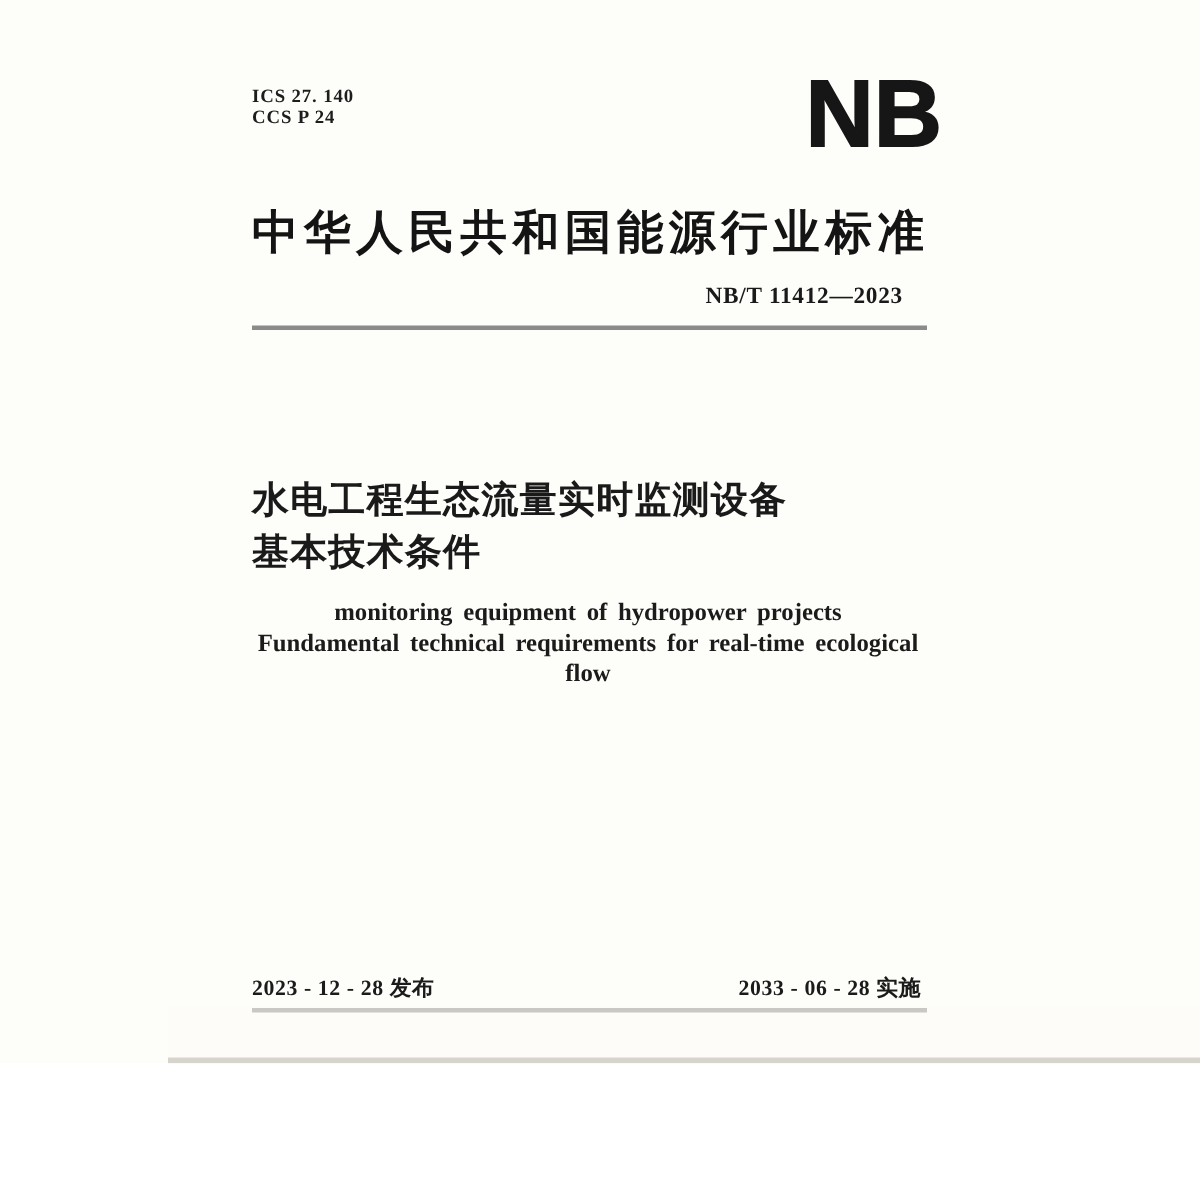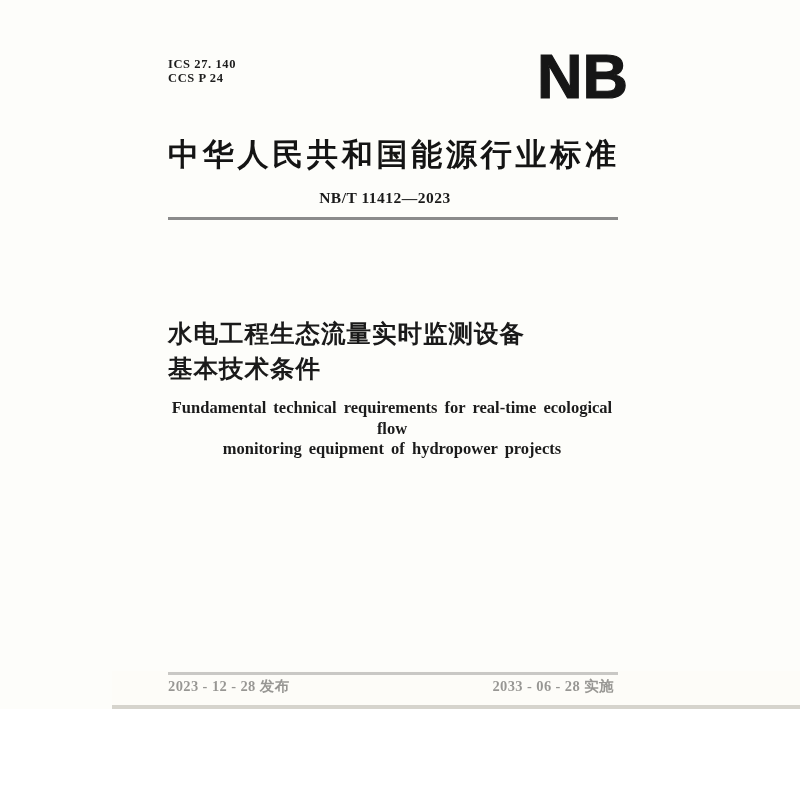--- a/index.html
+++ b/index.html
@@ -55,21 +55,21 @@
     text-align-last: justify;
     text-justify: inter-character;
     margin-top: 12px;
   }
   
   .std-number {
     position: absolute;
     left: 168px;
     top: 189px;
     width: 434px;
-    text-align: center;
+    text-align: right;
     font-size: 15.5px;
     font-weight: bold;
     letter-spacing: 0.5px;
     color: #1a1a1a;
   }
   .rule {
     position: absolute;
     left: 168px;
     width: 450px;
     height: 3px;
@@ -109,21 +109,20 @@
     position: absolute;
     left: 168px;
     top: 649px;
     width: 446px;
     display: flex;
     justify-content: space-between;
     font-size: 14.5px;
     font-weight: bold;
     letter-spacing: 0.4px;
     color: #1b1b1b;
-    margin-top: 28px;
   }
   
   .publisher-row {
     position: absolute;
     left: 168px;
     top: 688px;
     width: 448px;
     display: flex;
     justify-content: center;
     align-items: baseline;
@@ -178,22 +177,22 @@
   <div class="std-number">NB/T 11412—2023</div>
 
   <div class="rule rule-top"></div>
 
   <div class="title-cn">
     <div>水电工程生态流量实时监测设备</div>
     <div>基本技术条件</div>
   </div>
 
   <div class="title-en">
+    <div>monitoring equipment of hydropower projects</div>
     <div>Fundamental technical requirements for real-time ecological flow</div>
-    <div>monitoring equipment of hydropower projects</div>
   </div>
 
   <div class="dates-row">
     <span>2023 - 12 - 28 发布</span>
     <span>2033 - 06 - 28 实施</span>
   </div>
 
   <div class="rule rule-bottom"></div>
 
 

